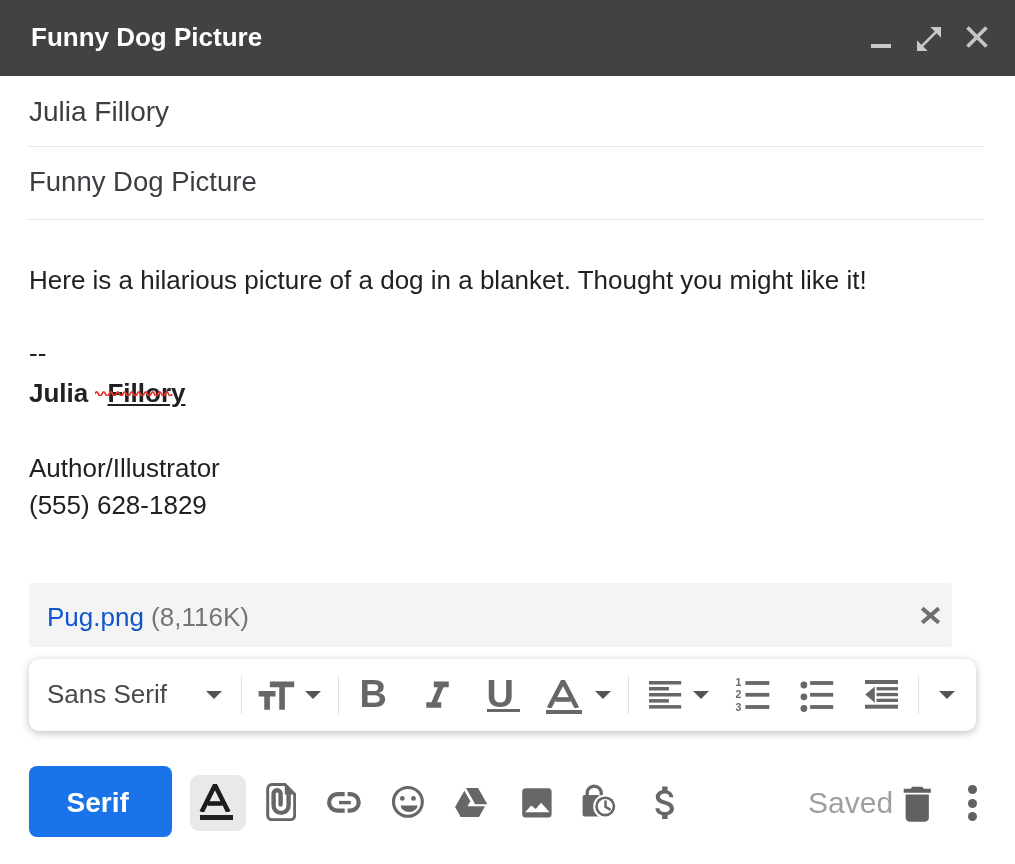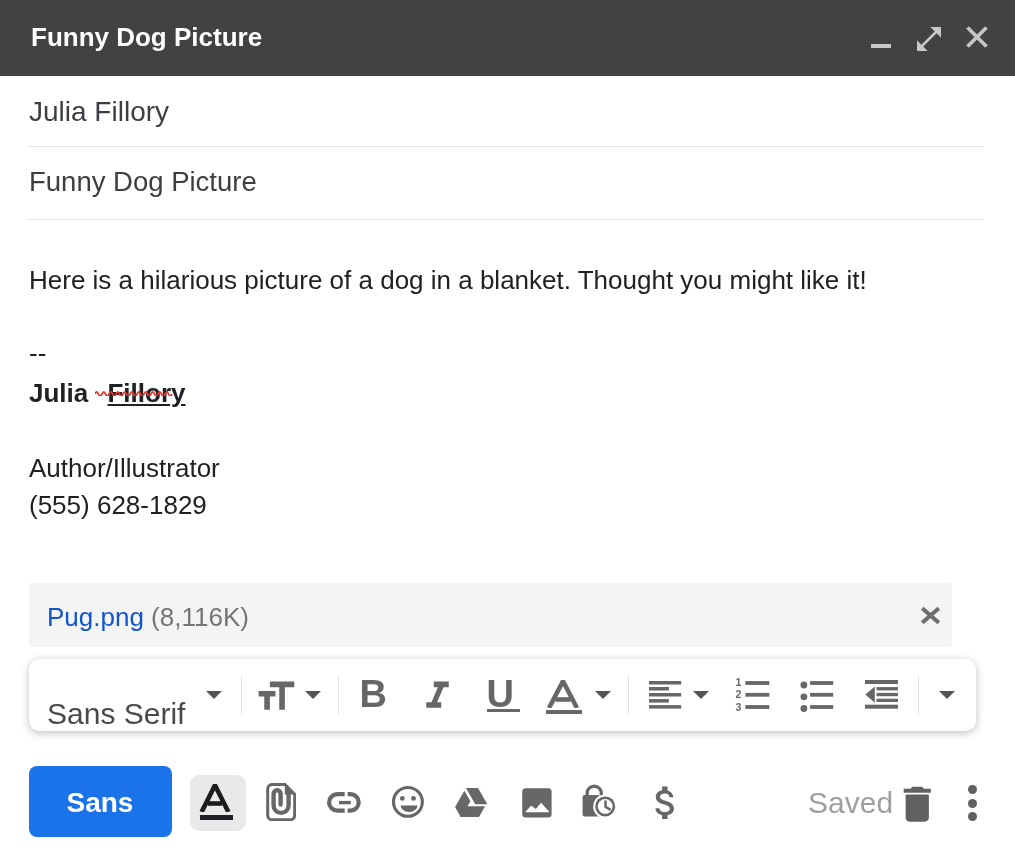--- a/index.html
+++ b/index.html
@@ -45,21 +45,21 @@
 <div class="abs" style="left:29px;top:583px;width:923px;height:64px;background:#f4f4f4;border-radius:3px;"></div>
 <div class="abs" style="left:47px;top:604px;font-size:26px;line-height:26px;font-weight:normal;"><span style="color:#1155cc;">Pug.png</span> <span style="color:#757575;">(8,116K)</span></div>
 <svg class="abs" style="left:920px;top:606px;" width="21" height="19" viewBox="0 0 21 19">
     <g stroke="#6f6f6f" stroke-width="4">
       <line x1="2.2" y1="2.2" x2="18.8" y2="16.8"></line>
       <line x1="18.8" y1="2.2" x2="2.2" y2="16.8"></line>
     </g>
   </svg>
 
 <div class="abs" style="left:29px;top:659px;width:947px;height:72px;background:#fff;border-radius:10px;box-shadow:0 2px 8px rgba(0,0,0,0.25);"></div>
-<div class="abs" style="left:47px;top:680.5px;font-size:30px;line-height:26px;color:#494949;margin-top:20px;">Sans Serif</div>
+<div class="abs" style="left:47px;top:680.5px;font-size:26px;line-height:26px;color:#494949;">Sans Serif</div>
 <div class="abs" style="left:206.3px;top:690.8px;width:0;height:0;border-left:8.3px solid transparent;border-right:8.3px solid transparent;border-top:8.4px solid #545454;"></div>
 <div class="abs" style="left:241px;top:676px;width:1px;height:38px;background:#e0e0e0;"></div>
 <svg class="abs" style="left:253.4px;top:673.5px;" width="45" height="45" viewBox="0 0 24 24" fill="#676767">
     <path d="M9 4v3h5v12h3V7h5V4H9zm-6 8h3v7h3v-7h3V9H3v3z"></path>
   </svg>
 <div class="abs" style="left:305.3px;top:690.8px;width:0;height:0;border-left:8.3px solid transparent;border-right:8.3px solid transparent;border-top:8.4px solid #545454;"></div>
 <div class="abs" style="left:338px;top:676px;width:1px;height:38px;background:#e0e0e0;"></div>
 <div class="abs" style="left:359.5px;top:675.3px;font-size:38px;line-height:38px;font-weight:bold;color:#676767;">B</div>
 <svg class="abs" style="left:415px;top:673.5px;" width="45" height="45" viewBox="0 0 24 24" fill="#676767">
     <path d="M10 4v3h2.21l-3.42 8H6v3h8v-3h-2.21l3.42-8H18V4z"></path>
@@ -108,21 +108,21 @@
   <rect x="11.5" y="7.1" width="21.5" height="3.3"></rect>
   <rect x="11.5" y="12.9" width="21.5" height="3.3"></rect>
   <rect x="11.5" y="18.7" width="21.5" height="3.3"></rect>
   <path d="M9.8 6.4 L0.3 14.6 L9.8 22.8 Z"></path>
   <rect x="0" y="24.7" width="33" height="4"></rect>
 </svg>
 <div class="abs" style="left:918px;top:676px;width:1px;height:38px;background:#e0e0e0;"></div>
 <div class="abs" style="left:938.6px;top:691px;width:0;height:0;border-left:8.3px solid transparent;border-right:8.3px solid transparent;border-top:8.4px solid #545454;"></div>
 
 <div class="abs" style="left:29px;top:766px;width:143px;height:71px;background:#1a73e8;border-radius:8px;"></div>
-<div class="abs" style="left:66.5px;top:789.2px;font-size:28px;line-height:28px;font-weight:bold;color:#fff;">Sans</div>
+<div class="abs" style="left:66.5px;top:789.2px;font-size:28px;line-height:28px;font-weight:bold;color:#fff;">Serif</div>
 
 <div class="abs" style="left:190px;top:774.5px;width:56px;height:56px;background:#e9e9e9;border-radius:9px;"></div>
 <svg class="abs" style="left:199px;top:783.5px;" width="32" height="28" viewBox="0 0 32 28">
     <g fill="none" stroke="#1c1c1c" stroke-width="4.6">
       <path d="M2.6 28 L16 1.2 L29.4 28"></path>
       <line x1="9" y1="19.5" x2="23" y2="19.5"></line>
     </g>
   </svg>
 <div class="abs" style="left:200px;top:814.5px;width:33px;height:5px;background:#202124;"></div>
 

